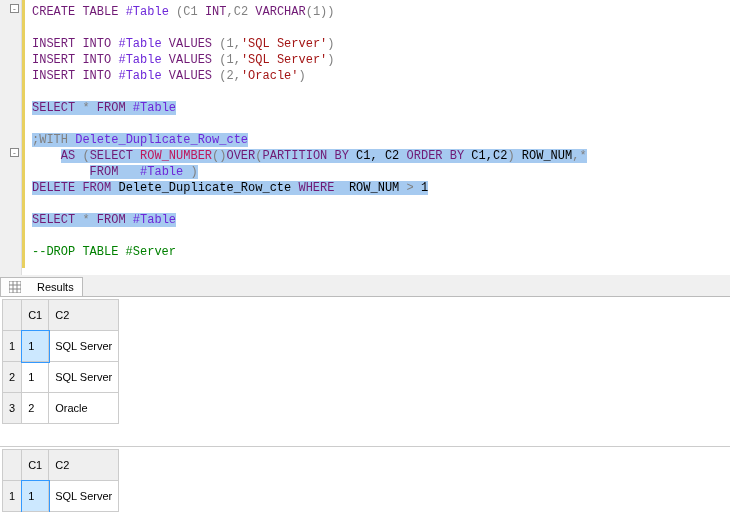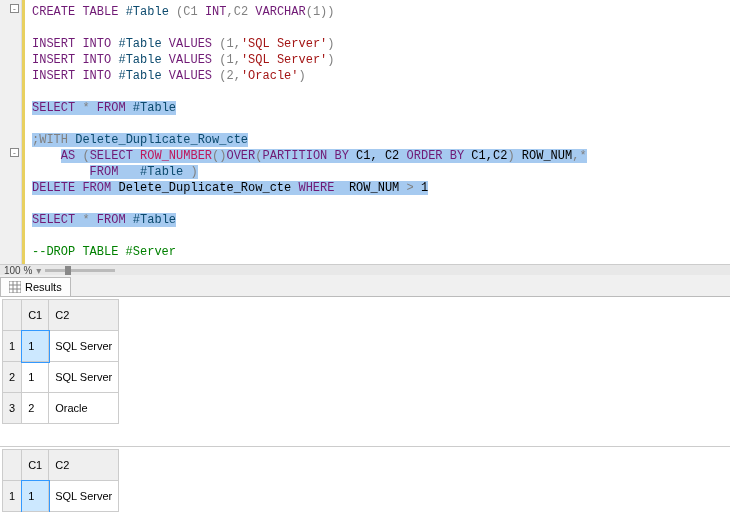--- a/index.html
+++ b/index.html
@@ -45,21 +45,21 @@
     color: #555;
   }
   .code {
     position: absolute;
     left: 32px;
     top: 4px;
     line-height: 16px;
     white-space: pre;
   }
   .kw { color: #701a75; }
-  .sys { color: #0c4a6e; }
+  .sys { color: #6d28d9; }
   .fn { color: #be185d; }
   .str { color: #A31515; }
   .op { color: #808080; }
   .cmt { color: #008000; }
   .sel { background: #A6CAF0; }
   
   .zoom-bar {
     position: absolute;
     bottom: 0;
     left: 0;
@@ -99,21 +99,21 @@
     align-items: flex-end;
   }
   .tab {
     padding: 3px 8px;
     border: 1px solid #bbb;
     border-bottom: none;
     background: #fdfdfd;
     margin-right: -1px;
     display: flex;
     align-items: center;
-    gap: 4px;
+    gap: 16px;
     height: 19px;
   }
   .tab svg { width: 12px; height: 12px; }
   .results {
     font-family: 'Segoe UI', Tahoma, sans-serif;
     font-size: 11px;
     background: #fff;
   }
   .grid {
     border-collapse: collapse;
@@ -162,27 +162,20 @@
 
 <span class="sel"><span class="op">;WITH</span> <span class="sys">Delete_Duplicate_Row_cte</span></span>
     <span class="sel"><span class="kw">AS</span> <span class="op">(</span><span class="kw">SELECT</span> <span class="fn">ROW_NUMBER</span><span class="op">()</span><span class="kw">OVER</span><span class="op">(</span><span class="kw">PARTITION</span> <span class="kw">BY</span> <span>C1, C2 </span><span class="kw">ORDER</span> <span class="kw">BY</span> <span>C1,C2</span><span class="op">)</span> <span>ROW_NUM</span><span class="op">,*</span></span>
         <span class="sel"><span class="kw">FROM</span>   <span class="sys">#Table</span> <span class="op">)</span></span>
 <span class="sel"><span class="kw">DELETE</span> <span class="kw">FROM</span> <span>Delete_Duplicate_Row_cte</span> <span class="kw">WHERE</span>  <span>ROW_NUM</span> <span class="op">&gt;</span> <span>1</span></span>
 
 <span class="sel"><span class="kw">SELECT</span> <span class="op">* </span><span class="kw">FROM</span> <span class="sys">#Table</span></span>
 
 <span class="cmt">--DROP TABLE #Server</span></div>
 
-  <div class="zoom-bar">
-    <span>100 %</span>
-    <span style="color:#888">▾</span>
-    <div class="zoom-slider">
-      <div class="zoom-thumb"></div>
-    </div>
-  </div>
 </div>
 
 <div class="tabs">
   <div class="tab">
     <svg viewBox="0 0 12 12">
         <rect x="0" y="0" width="12" height="12" fill="#fff" stroke="#888"></rect>
         <line x1="4" y1="0" x2="4" y2="12" stroke="#888"></line>
         <line x1="8" y1="0" x2="8" y2="12" stroke="#888"></line>
         <line x1="0" y1="4" x2="12" y2="4" stroke="#888"></line>
         <line x1="0" y1="8" x2="12" y2="8" stroke="#888"></line>

